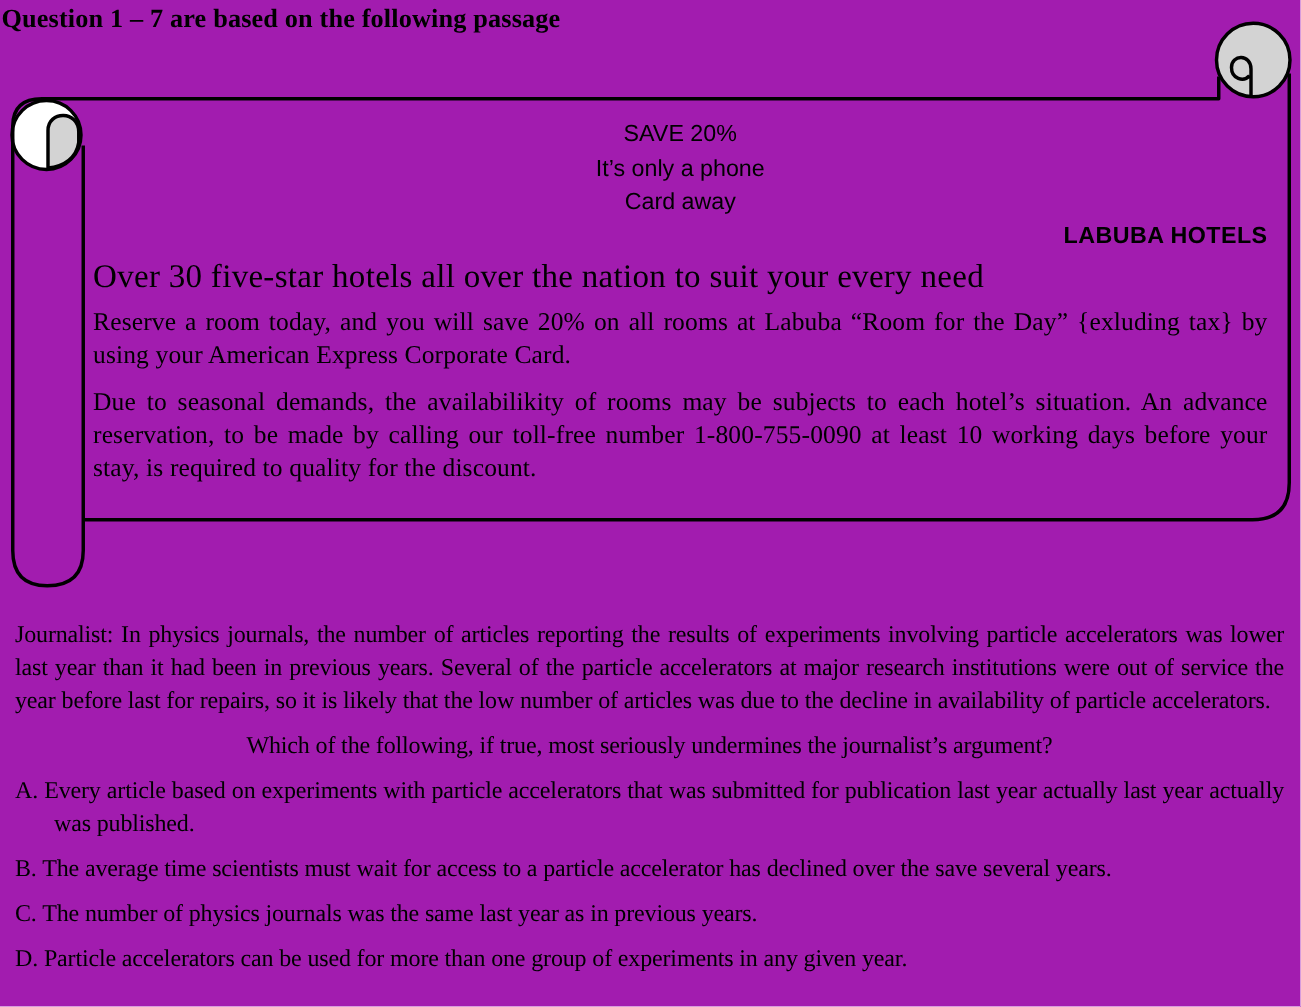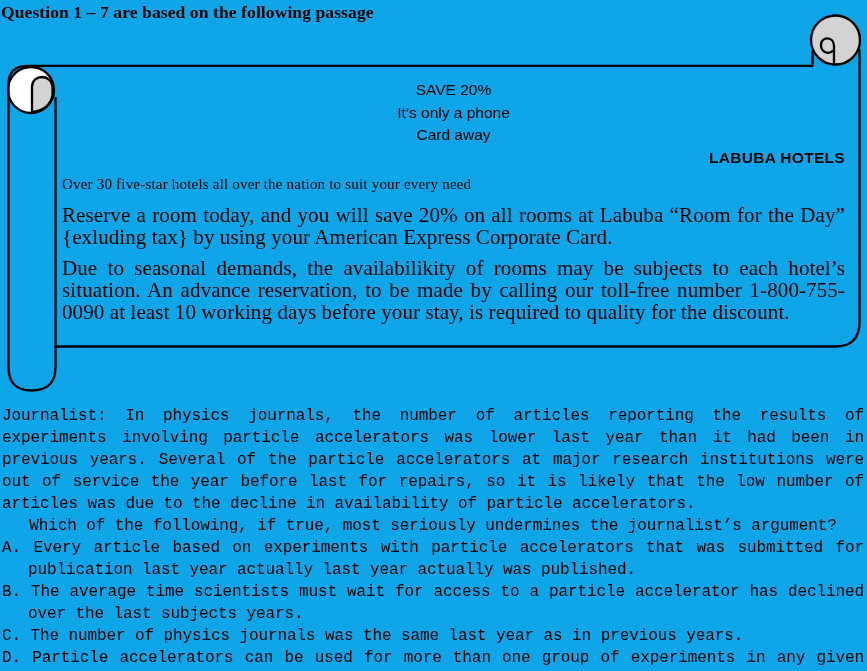--- a/index.html
+++ b/index.html
@@ -1,43 +1,43 @@
 <!DOCTYPE html>
 <html><head>
 <meta charset="utf-8">
 <style>
   html,body { margin:0; padding:0; background:#ffffff; }
   .page {
-    position:relative; width:867px; height:671px; background:#0ea5e9;
+    position:relative; width:867px; height:671px; background:#a21caf;
     color:#000; font-family:"Liberation Serif", serif; overflow:hidden;
   }
   .page-title {
     position:absolute; top:2px; left:1px;
     font-family:"Liberation Serif", serif; font-weight:bold; font-size:17.5px;
     letter-spacing:0.1px; white-space:nowrap;
   }
   .scroll-figure { position:absolute; top:0; left:0; }
   .scroll-text { position:absolute; left:62px; top:79px; width:783px; }
   .ad-center {
     text-align:center; font-family:"Liberation Sans", sans-serif;
     font-size:15.5px; line-height:22.5px;
   }
   .ad-brand { font-weight:bold; letter-spacing:0.3px;text-align:right; }
   .ad-tagline {
-    margin:4px 0 4px 0; font-size:15px; line-height:22px; letter-spacing:0.2px;
+    margin:4px 0 4px 0; font-size:22px; line-height:22px; letter-spacing:0.2px;
   }
   .ad-para {
-    margin:9px 0 0 0; font-size:21px; line-height:22px;
+    margin:9px 0 0 0; font-size:17px; line-height:22px;
     text-align:justify; letter-spacing:0.1px;
   }
   .passage-block {
     position:absolute; top:405px; left:2px; width:862px;
     font-size:16px; line-height:22px; letter-spacing:-0.1px;
   }
-  .passage-block p { margin:0;font-family:Liberation Mono, monospace; }
+  .passage-block p { margin:8px; }
   .passage { text-align:justify; }
   .stem { text-align:center; }
   .option { text-align:justify; padding-left:26px; text-indent:-26px; }
   .opt-label { display:inline; }
 </style>
 </head>
 <body>
 
 <div class="page">
 
@@ -64,18 +64,18 @@
     <p class="ad-tagline">Over 30 five-star hotels all over the nation to suit your every need</p>
     <p class="ad-para">Reserve a room today, and you will save 20% on all rooms at Labuba “Room for the Day” {exluding tax} by using your American Express Corporate Card.</p>
     <p class="ad-para">Due to seasonal demands, the availabilikity of rooms may be subjects to each hotel’s situation. An advance reservation, to be made by calling our toll-free number 1-800-755-0090 at least 10 working days before your stay, is required to quality for the discount.</p>
   </div>
 
   <div class="passage-block">
     <p class="passage">Journalist: In physics journals, the number of articles reporting the results of experiments involving particle accelerators was lower last year than it had been in previous years. Several of the particle accelerators at major research institutions were out of service the year before last for repairs, so it is likely that the low number of articles was due to the decline in availability of particle accelerators.</p>
     <p class="stem">Which of the following, if true, most seriously undermines the journalist’s argument?</p>
 
     <p class="option"><span class="opt-label">A.</span> <span>Every article based on experiments with particle accelerators that was submitted for publication last year actually last year actually was published.</span></p>
-    <p class="option"><span class="opt-label">B.</span> <span>The average time scientists must wait for access to a particle accelerator has declined over the last subjects years.</span></p>
+    <p class="option"><span class="opt-label">B.</span> <span>The average time scientists must wait for access to a particle accelerator has declined over the save several years.</span></p>
     <p class="option"><span class="opt-label">C.</span> <span>The number of physics journals was the same last year as in previous years.</span></p>
     <p class="option"><span class="opt-label">D.</span> <span>Particle accelerators can be used for more than one group of experiments in any given year.</span></p>
   </div>
 
 </div>
 
 </body></html>

